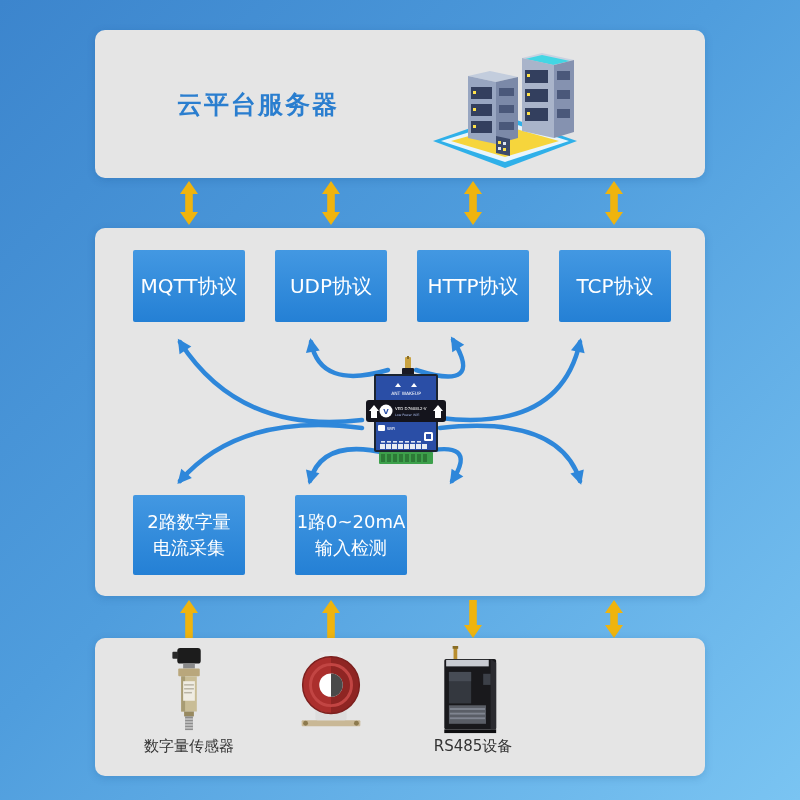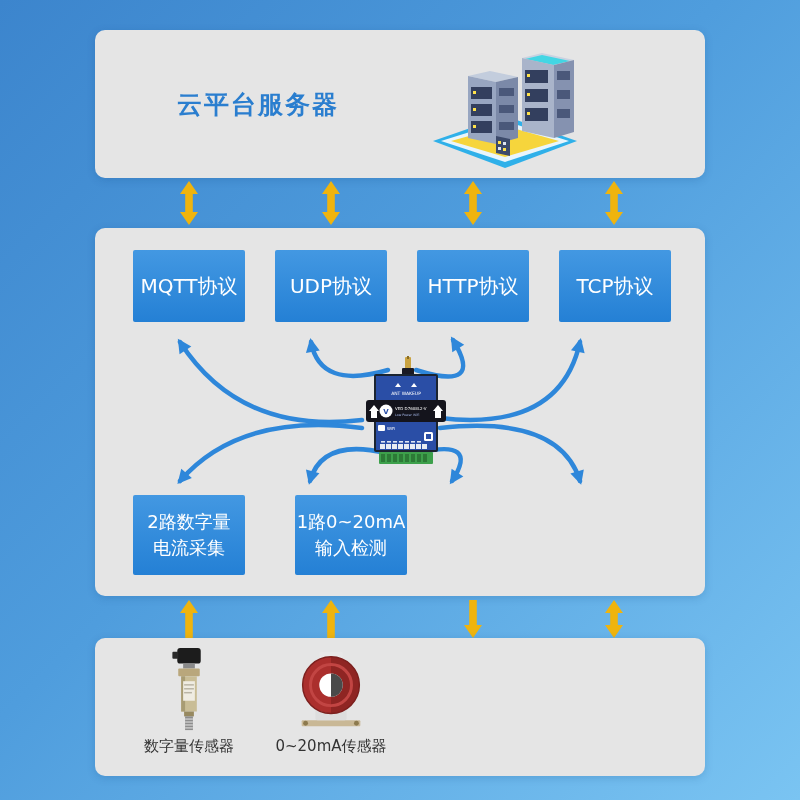--- a/index.html
+++ b/index.html
@@ -285,18 +285,35 @@
         <circle cx="76" cy="79" r="2.5" fill="#8d7a4e"></circle>
         <rect x="34" y="62" width="32" height="14" rx="2" fill="#ddd"></rect>
         <rect x="38" y="6" width="24" height="8" rx="2" fill="#e8e8e8"></rect>
         <circle cx="50" cy="40" r="29" fill="#ab2f2d"></circle>
         <path d="M50,11 a29,29 0 0,1 0,58" fill="#8f2523"></path>
         <circle cx="50" cy="40" r="29" fill="none" stroke="#7c201e" stroke-width="1.5"></circle>
         <circle cx="50" cy="40" r="21" fill="none" stroke="#c24543" stroke-width="3"></circle>
         <circle cx="50" cy="40" r="12" fill="#fff"></circle>
         <path d="M50,28 a12,12 0 0,1 0,24" fill="#4a4a4a"></path>
       </svg>
-      <div class="sensor-label">0~20mA传感器</div>
-    </div>
-
+    </div>
+
+    <div class="sensor-cell">
+      <svg width="90" height="88" viewBox="0 0 90 95">
+        <rect x="24" y="1" width="4" height="13" fill="#b98e2f"></rect>
+        <rect x="23" y="0" width="6" height="3" fill="#8a6d25"></rect>
+        <rect x="14" y="14" width="56" height="76" rx="2" fill="#19191c"></rect>
+        <polygon points="64,14 70,18 70,90 64,90" fill="#2b2b30"></polygon>
+        <rect x="16" y="15" width="46" height="7" fill="#c9ccd2"></rect>
+        <rect x="19" y="28" width="24" height="34" fill="#34383f"></rect>
+        <rect x="19" y="28" width="24" height="10" fill="#474c55"></rect>
+        <rect x="19" y="64" width="40" height="20" fill="#5a5e66"></rect>
+        <rect x="20" y="67" width="38" height="2" fill="#808590"></rect>
+        <rect x="20" y="72" width="38" height="2" fill="#808590"></rect>
+        <rect x="20" y="77" width="38" height="2" fill="#808590"></rect>
+        <rect x="56" y="30" width="8" height="12" fill="#3c4048"></rect>
+        <rect x="14" y="90" width="56" height="4" fill="#0e0e10"></rect>
+      </svg>
+      <div class="sensor-label">RS485设备</div>
+    </div>
 
   </div>
 </div>
 
 </body></html>

